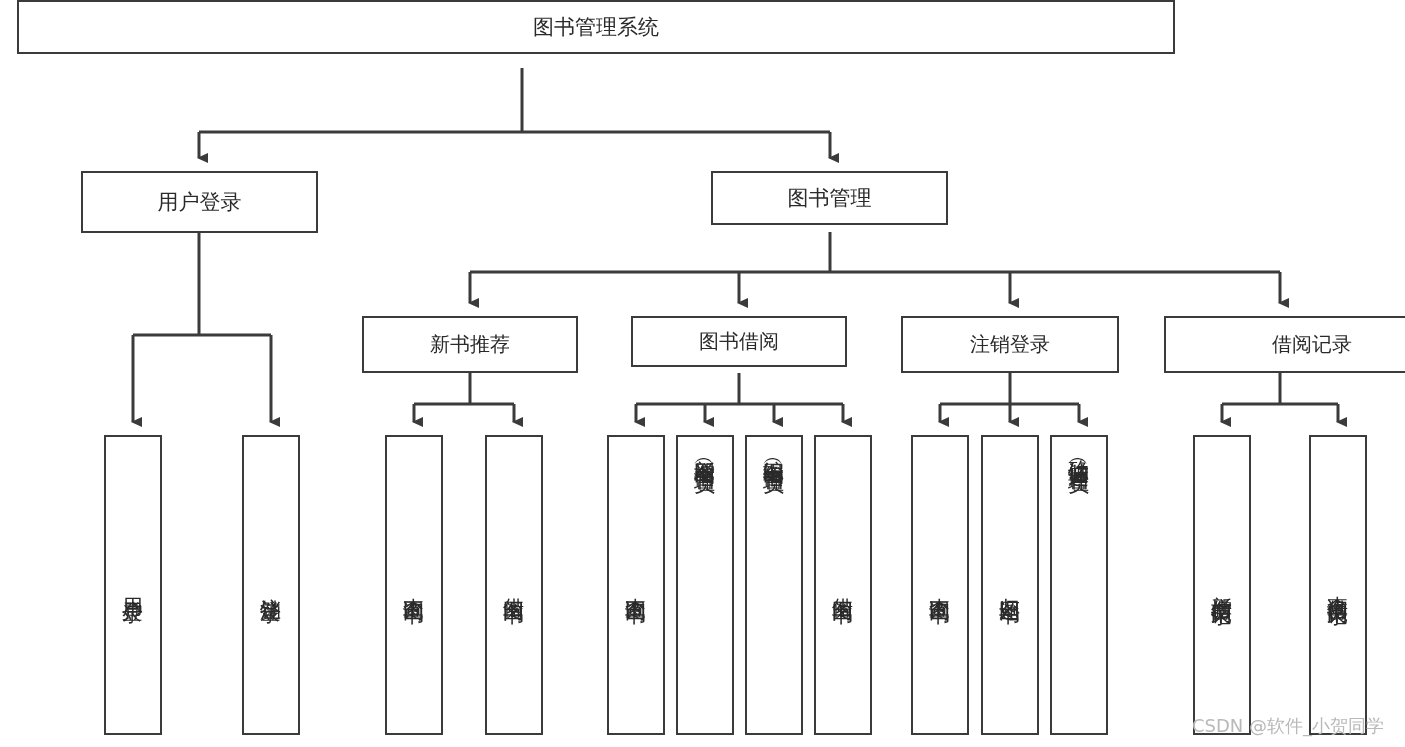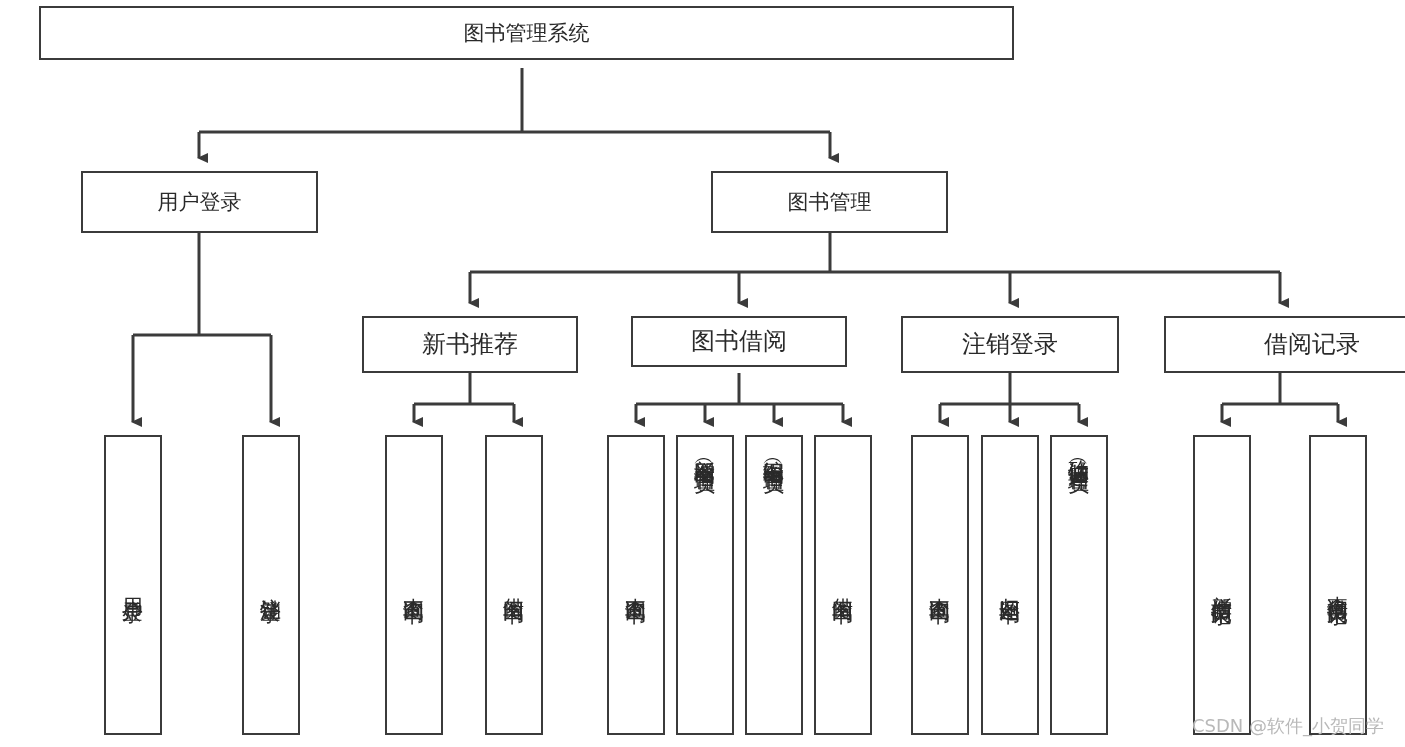--- a/index.html
+++ b/index.html
@@ -36,21 +36,21 @@
     color: #2a2a2a;
     z-index: 2;
   }
   .node .label {
     line-height: 1.18;
     text-align: center;
     white-space: pre;
   }
   .node-root .label { font-size: 21px; }
   .node-l2 .label { font-size: 21px; }
-  .node-l3 .label { font-size: 24px; }
+  .node-l3 .label { font-size: 20px; }
   
   .node-leaf {
     align-items: center;
     justify-content: center;
   }
   .node-leaf .label {
     writing-mode: vertical-rl;
     text-orientation: upright;
     font-size: 21px;
     letter-spacing: 2px;
@@ -120,28 +120,28 @@
       <path d="M1010,404 L1010,422" marker-end="url(#arrow)"></path>
       <path d="M1079,404 L1079,422" marker-end="url(#arrow)"></path>
 
       <path d="M1280,373 L1280,404"></path>
       <path d="M1222,404 L1338,404"></path>
       <path d="M1222,404 L1222,422" marker-end="url(#arrow)"></path>
       <path d="M1338,404 L1338,422" marker-end="url(#arrow)"></path>
     </g>
   </svg>
 
-  <div class="node node-root" style="left:17px; top:6px; width:975px; height:54px;margin-left:22px;">
+  <div class="node node-root" style="left:17px; top:0; width:1158px; height:54px;">
     <span class="label">图书管理系统</span>
   </div>
 
   <div class="node node-l2" style="left:81px; top:171px; width:237px; height:62px;">
     <span class="label">用户登录</span>
   </div>
-  <div class="node node-l2" style="left:711px; top:171px; width:237px; height:62px;">
+  <div class="node node-l2" style="left:711px; top:171px; width:237px; height:54px;">
     <span class="label">图书管理</span>
   </div>
 
   <div class="node node-l3" style="left:362px; top:316px; width:216px; height:57px;">
     <span class="label">新书推荐</span>
   </div>
   <div class="node node-l3" style="left:631px; top:316px; width:216px; height:51px;">
     <span class="label">图书借阅</span>
   </div>
   <div class="node node-l3" style="left:901px; top:316px; width:218px; height:57px;">

